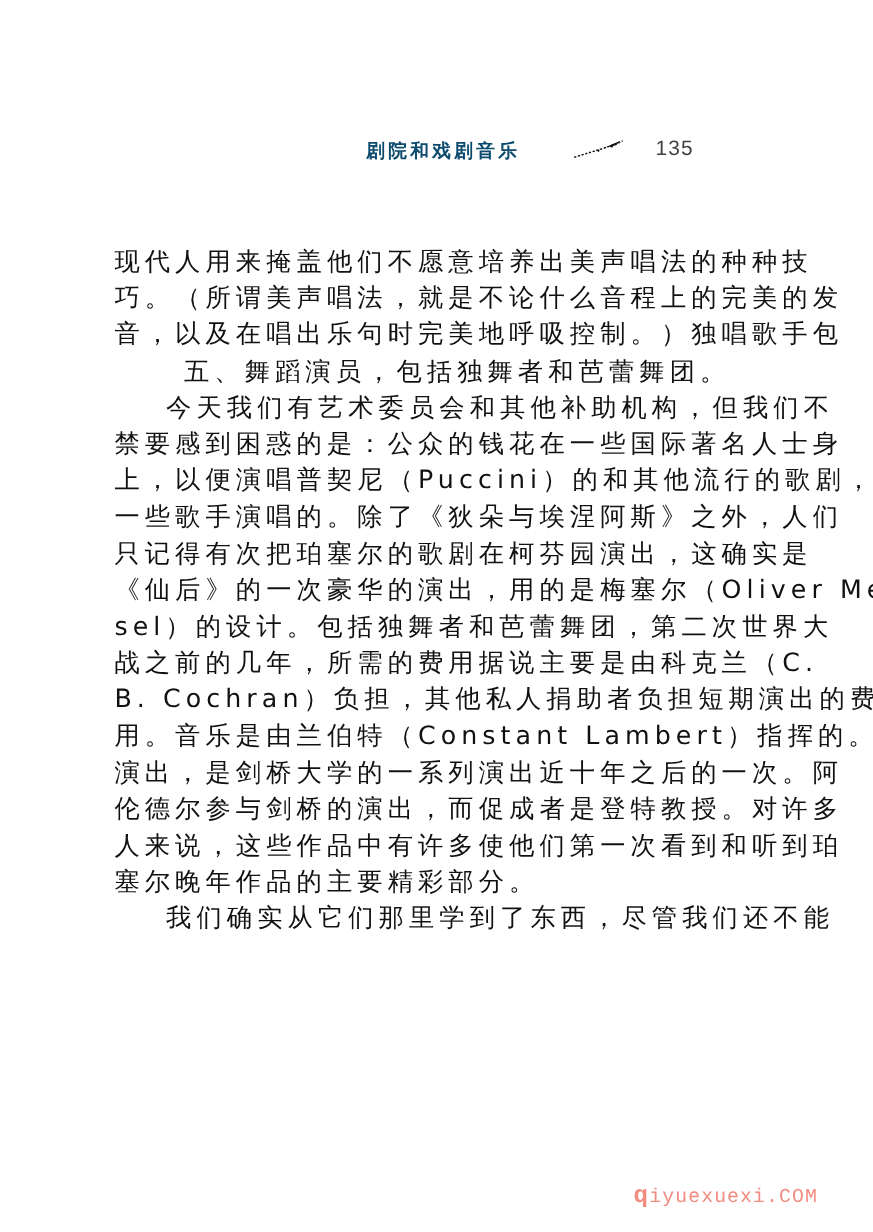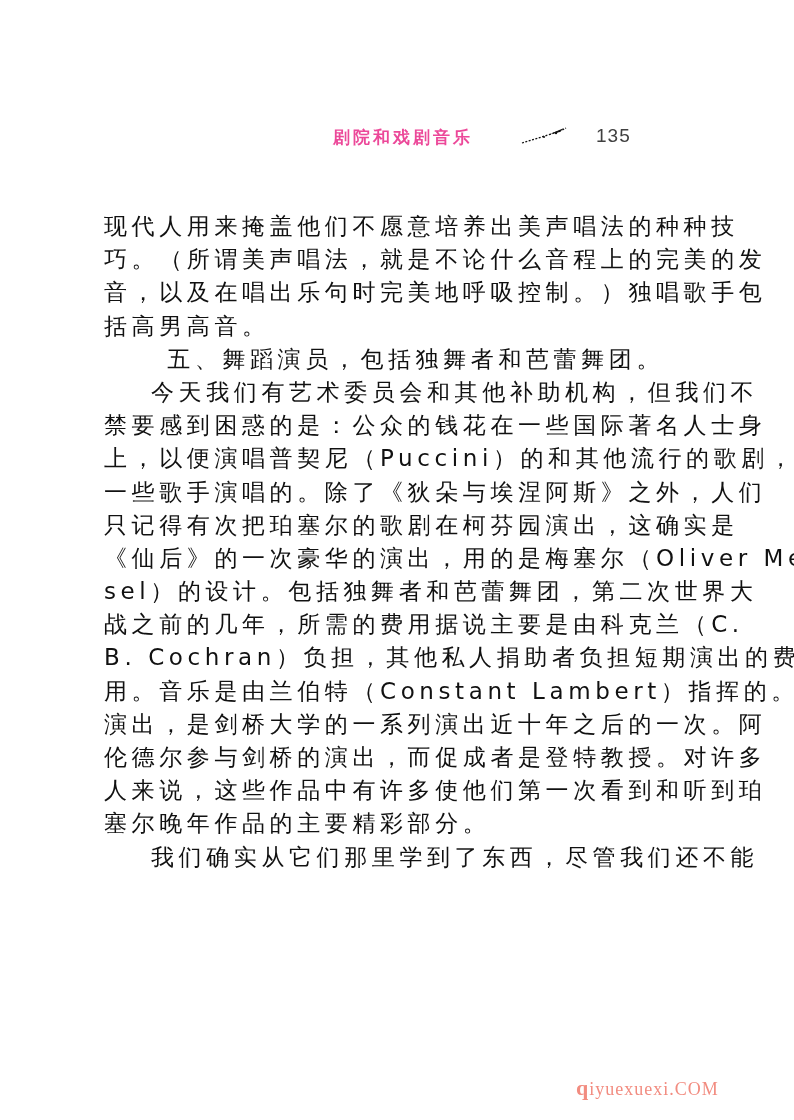--- a/index.html
+++ b/index.html
@@ -22,21 +22,21 @@
     width: 794px;
     height: 30px;
   }
   .running-title {
     position: absolute;
     left: 333px;
     top: 2px;
     font-size: 17px;
     font-weight: bold;
     letter-spacing: 3px;
-    color: #ec4899;
+    color: #0c4a6e;
     font-family: "DejaVu Sans", sans-serif;
   }
   .ornament {
     position: absolute;
     left: 520px;
     top: 2px;
     width: 50px;
     height: 20px;
   }
   .page-number {
@@ -45,41 +45,41 @@
     top: 1px;
     font-size: 19px;
     color: #404040;
     font-family: "Liberation Sans", sans-serif;
     letter-spacing: 1px;
     text-align: right;
   }
   .body-text {
     position: absolute;
     left: 104px;
-    top: 210px;
+    top: 222px;
     width: 560px;
   }
   .line {
     height: 33.2px;
     line-height: 33.2px;
     font-size: 23px;
     white-space: nowrap;
     font-family: "DejaVu Sans", sans-serif;
     letter-spacing: 4.6px;
     color: #111;
   }
   .line.indent {
     padding-left: 47px;
     text-align: right;
   }
   .watermark {
     position: absolute;
     left: 576px;
     top: 1075px;
-    font-family: Liberation Serif, serif;
+    font-family: Liberation Mono, monospace;
     font-size: 18px;
     color: #f28c80;
     letter-spacing: 1px;
   }
   .watermark .q {
     font-weight: bold;
     font-size: 22px;
   }
 </style>
 </head>
@@ -95,21 +95,20 @@
       <circle cx="24" cy="11" r="1" fill="#111"></circle>
     </svg>
   </span>
   <span class="page-number">135</span>
 </div>
 
 <div class="body-text">
   <div class="line">现代人用来掩盖他们不愿意培养出美声唱法的种种技</div>
   <div class="line">巧。（所谓美声唱法，就是不论什么音程上的完美的发</div>
   <div class="line">音，以及在唱出乐句时完美地呼吸控制。）独唱歌手包</div>
-  <div class="line">括高男高音。</div>
   <div class="line indent">五、舞蹈演员，包括独舞者和芭蕾舞团。</div>
   <div class="line indent">今天我们有艺术委员会和其他补助机构，但我们不</div>
   <div class="line">禁要感到困惑的是：公众的钱花在一些国际著名人士身</div>
   <div class="line">上，以便演唱普契尼（Puccini）的和其他流行的歌剧，</div>
   <div class="line">一些歌手演唱的。除了《狄朵与埃涅阿斯》之外，人们</div>
   <div class="line">只记得有次把珀塞尔的歌剧在柯芬园演出，这确实是</div>
   <div class="line">《仙后》的一次豪华的演出，用的是梅塞尔（Oliver Mes-</div>
   <div class="line">sel）的设计。包括独舞者和芭蕾舞团，第二次世界大</div>
   <div class="line">战之前的几年，所需的费用据说主要是由科克兰（C.</div>
   <div class="line">B. Cochran）负担，其他私人捐助者负担短期演出的费</div>

